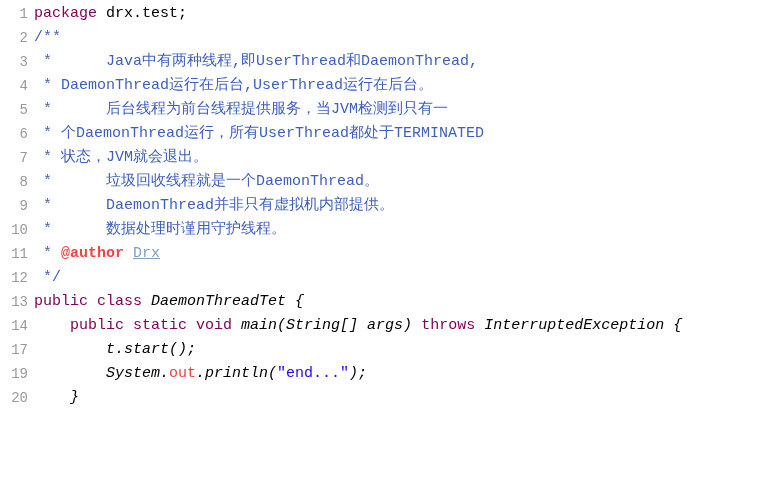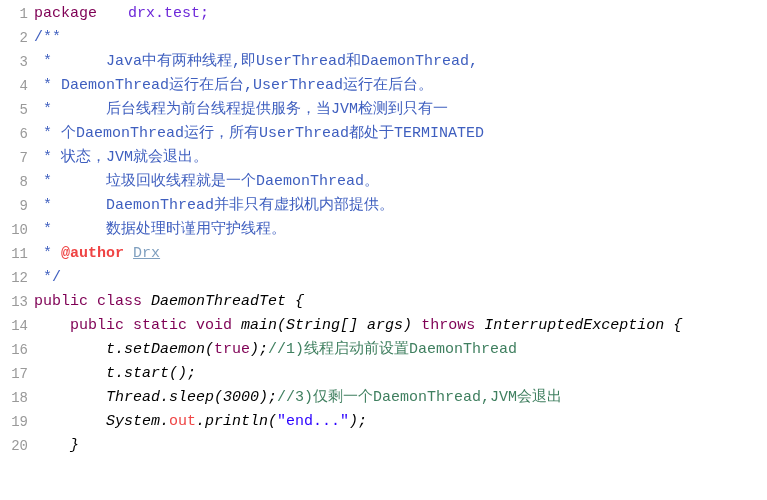--- a/index.html
+++ b/index.html
@@ -30,21 +30,21 @@
     padding-right: 6px;
     flex-shrink: 0;
     user-select: none;
     font-size: 14px;
   }
   .code {
     flex: 1;
     color: #000000;
   }
   .kw { color: #7f0055; font-weight: normal; }
-  .pkg { color: #6d28d9; margin-left: 22px; }
+  .pkg { color: #000000; }
   .doc { color: #3f5fbf; }
   .doctag { color: #ef4444; font-weight: bold; }
   .docline { color: #7f9fbf; text-decoration: underline; }
   .str { color: #2a00ff; }
   .cmt { color: #3f7f5f; }
   .ident { color: #000000; font-style: italic; }
   .field { color: #ef4444; }
   .staticm { color: #000000; font-style: italic; }
 </style>
 </head>
@@ -58,18 +58,16 @@
     <div class="line"><div class="gutter">5</div><div class="code"><span class="doc"> *      后台线程为前台线程提供服务，当JVM检测到只有一</span></div></div>
     <div class="line"><div class="gutter">6</div><div class="code"><span class="doc"> * 个DaemonThread运行，所有UserThread都处于TERMINATED</span></div></div>
     <div class="line"><div class="gutter">7</div><div class="code"><span class="doc"> * 状态，JVM就会退出。</span></div></div>
     <div class="line"><div class="gutter">8</div><div class="code"><span class="doc"> *      垃圾回收线程就是一个DaemonThread。</span></div></div>
     <div class="line"><div class="gutter">9</div><div class="code"><span class="doc"> *      DaemonThread并非只有虚拟机内部提供。</span></div></div>
     <div class="line"><div class="gutter">10</div><div class="code"><span class="doc"> *      数据处理时谨用守护线程。</span></div></div>
     <div class="line"><div class="gutter">11</div><div class="code"><span class="doc"> * </span><span class="doctag">@author</span><span class="doc"> </span><span class="docline">Drx</span></div></div>
     <div class="line"><div class="gutter">12</div><div class="code"><span class="doc"> */</span></div></div>
     <div class="line"><div class="gutter">13</div><div class="code"><span class="kw">public</span><span> </span><span class="kw">class</span><span class="ident"> DaemonThreadTet {</span></div></div>
     <div class="line"><div class="gutter">14</div><div class="code"><span>    </span><span class="kw">public</span><span> </span><span class="kw">static</span><span> </span><span class="kw">void</span><span class="ident"> main(String[] args) </span><span class="kw">throws</span><span class="ident"> InterruptedException {</span></div></div>
-    <div class="line"><div class="gutter">16</div><div class="code"><span class="ident">        t.setDaemon(</span><span class="kw">true</span><span class="ident">);</span><span class="cmt">//1)线程启动前设置DaemonThread</span></div></div>
     <div class="line"><div class="gutter">17</div><div class="code"><span class="ident">        t.start();</span></div></div>
-    <div class="line"><div class="gutter">18</div><div class="code"><span class="ident">        Thread.</span><span class="staticm">sleep</span><span class="ident">(3000);</span><span class="cmt">//3)仅剩一个DaemonThread,JVM会退出</span></div></div>
     <div class="line"><div class="gutter">19</div><div class="code"><span class="ident">        System.</span><span class="field">out</span><span class="ident">.println(</span><span class="str">"end..."</span><span class="ident">);</span></div></div>
     <div class="line"><div class="gutter">20</div><div class="code"><span class="ident">    }</span></div></div>
   </div>
 
 </body></html>

